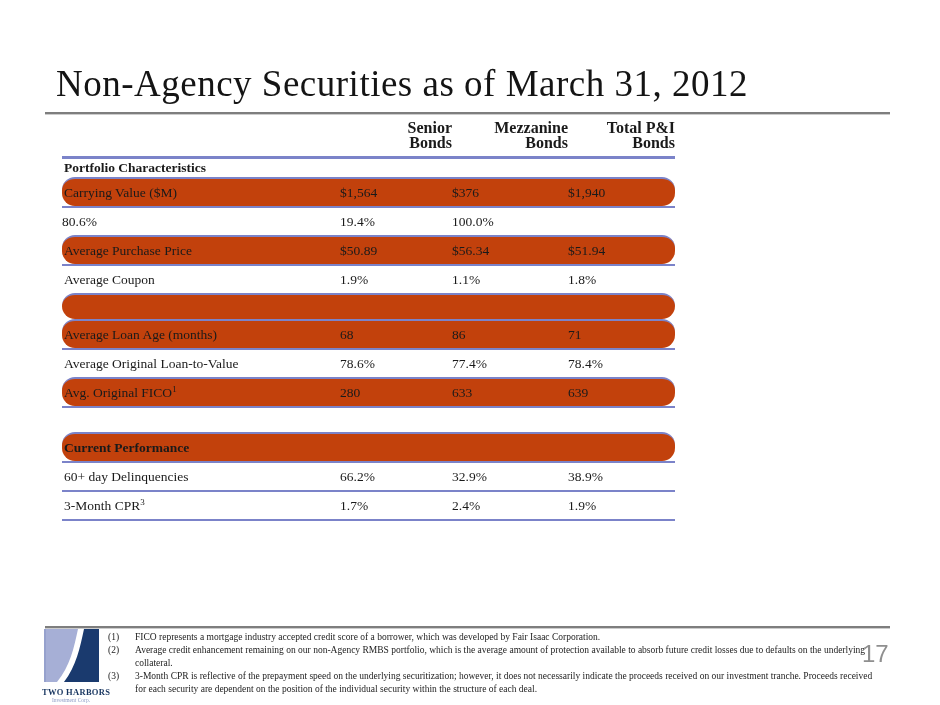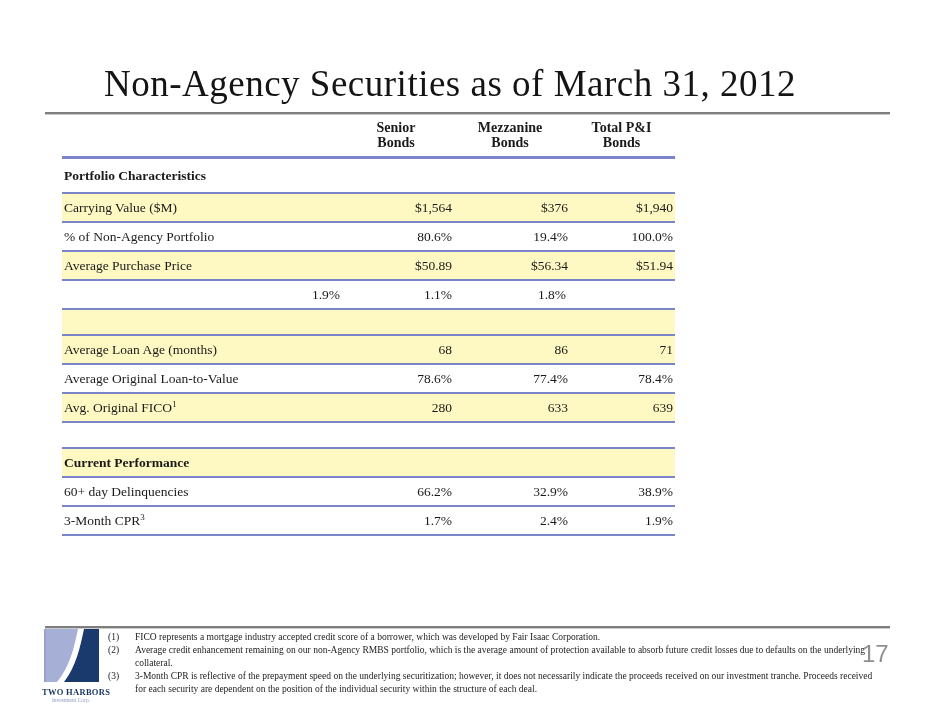--- a/index.html
+++ b/index.html
@@ -10,57 +10,57 @@
     position: relative;
     overflow: hidden;
     color: #1a1a1a;
   }
   .slide { position: absolute; inset: 0; background: #fff; }
 
   
   .title {
     position: absolute; left: 56px; top: 62px;
     font-size: 37px; font-weight: normal; color: #141414;
-    letter-spacing: 0.5px; white-space: nowrap; margin-left: 48px;
+    letter-spacing: 0.5px; white-space: nowrap;
   }
   .title-rule {
     position: absolute; left: 45px; top: 112px; width: 845px; height: 2px;
     border-top: 2px solid #7e7e7e; border-bottom: 1px solid #cccccc;
   }
   .bottom-rule {
     position: absolute; left: 45px; top: 626px; width: 845px; height: 2px;
     border-top: 2px solid #7e7e7e; border-bottom: 1px solid #cccccc;
   }
 
   
   .col-headers {
     position: absolute; left: 62px; top: 120px; width: 613px;
     display: grid; grid-template-columns: 278px 112px 116px 107px;
   }
   .col-head {
-    text-align: center; font-weight: bold; font-size: 14px; line-height: 15px;
+    text-align: right; font-weight: bold; font-size: 16px; line-height: 15px;
   }
 
   
   .table {
     position: absolute; left: 62px; top: 156px; width: 613px;
     font-size: 13.5px;
   }
   .trow {
     display: grid; grid-template-columns: 278px 112px 116px 107px;
     align-items: center; height: 29px;
     border-top: 2px solid #7b83c9;
   }
-  .trow.thick-top { border-top: 3px solid #7b83c9; height: 36px; }
-  .trow.shade { background: #fef9c3; }
+  .trow.thick-top { border-top: 3px solid #7b83c9; height: 21px; }
+  .trow.shade { background: #c2410c; border-radius: 13px; }
   .trow.section-head { font-weight: bold; }
   .trow.spacer { height: 26px; }
   .trow.end-line { height: 0; border-top: 2px solid #7b83c9; }
   .cell-label { padding-left: 2px; white-space: nowrap; }
-  .cell-val { text-align: right; }
+  .cell-val { }
   .cell-val.last { padding-right: 2px; }
   sup { font-size: 9px; vertical-align: super; line-height: 0; }
 
   
   .logo { position: absolute; left: 42px; top: 629px; width: 58px; text-align: center; }
   .logo-name {
     margin-top: 1px; font-size: 8.5px; font-weight: bold; color: #16345f;
     letter-spacing: 0.3px; white-space: nowrap;
   }
   .logo-sub { font-size: 5.5px; color: #8d9bc6; }
@@ -111,32 +111,32 @@
         <span></span>
         <span></span>
     </div>
     <div class="trow shade">
       <span class="cell-label"><span>Carrying Value ($M)</span></span>
       <span class="cell-val">$1,564</span>
       <span class="cell-val">$376</span>
       <span class="cell-val last">$1,940</span>
     </div>
     <div class="trow">
-      <span class="cell-label"><span>% of Non-Agency Portfolio</span></span>
       <span class="cell-val">80.6%</span>
       <span class="cell-val">19.4%</span>
       <span class="cell-val last">100.0%</span>
     </div>
     <div class="trow shade">
       <span class="cell-label"><span>Average Purchase Price</span></span>
       <span class="cell-val">$50.89</span>
       <span class="cell-val">$56.34</span>
       <span class="cell-val last">$51.94</span>
     </div>
     <div class="trow">
+      <span class="cell-label"><span>Average Coupon</span></span>
       <span class="cell-val">1.9%</span>
       <span class="cell-val">1.1%</span>
       <span class="cell-val last">1.8%</span>
     </div>
     <div class="trow shade spacer"></div>
 
     <div class="trow shade">
       <span class="cell-label"><span>Average Loan Age (months)</span></span>
       <span class="cell-val">68</span>
       <span class="cell-val">86</span>

